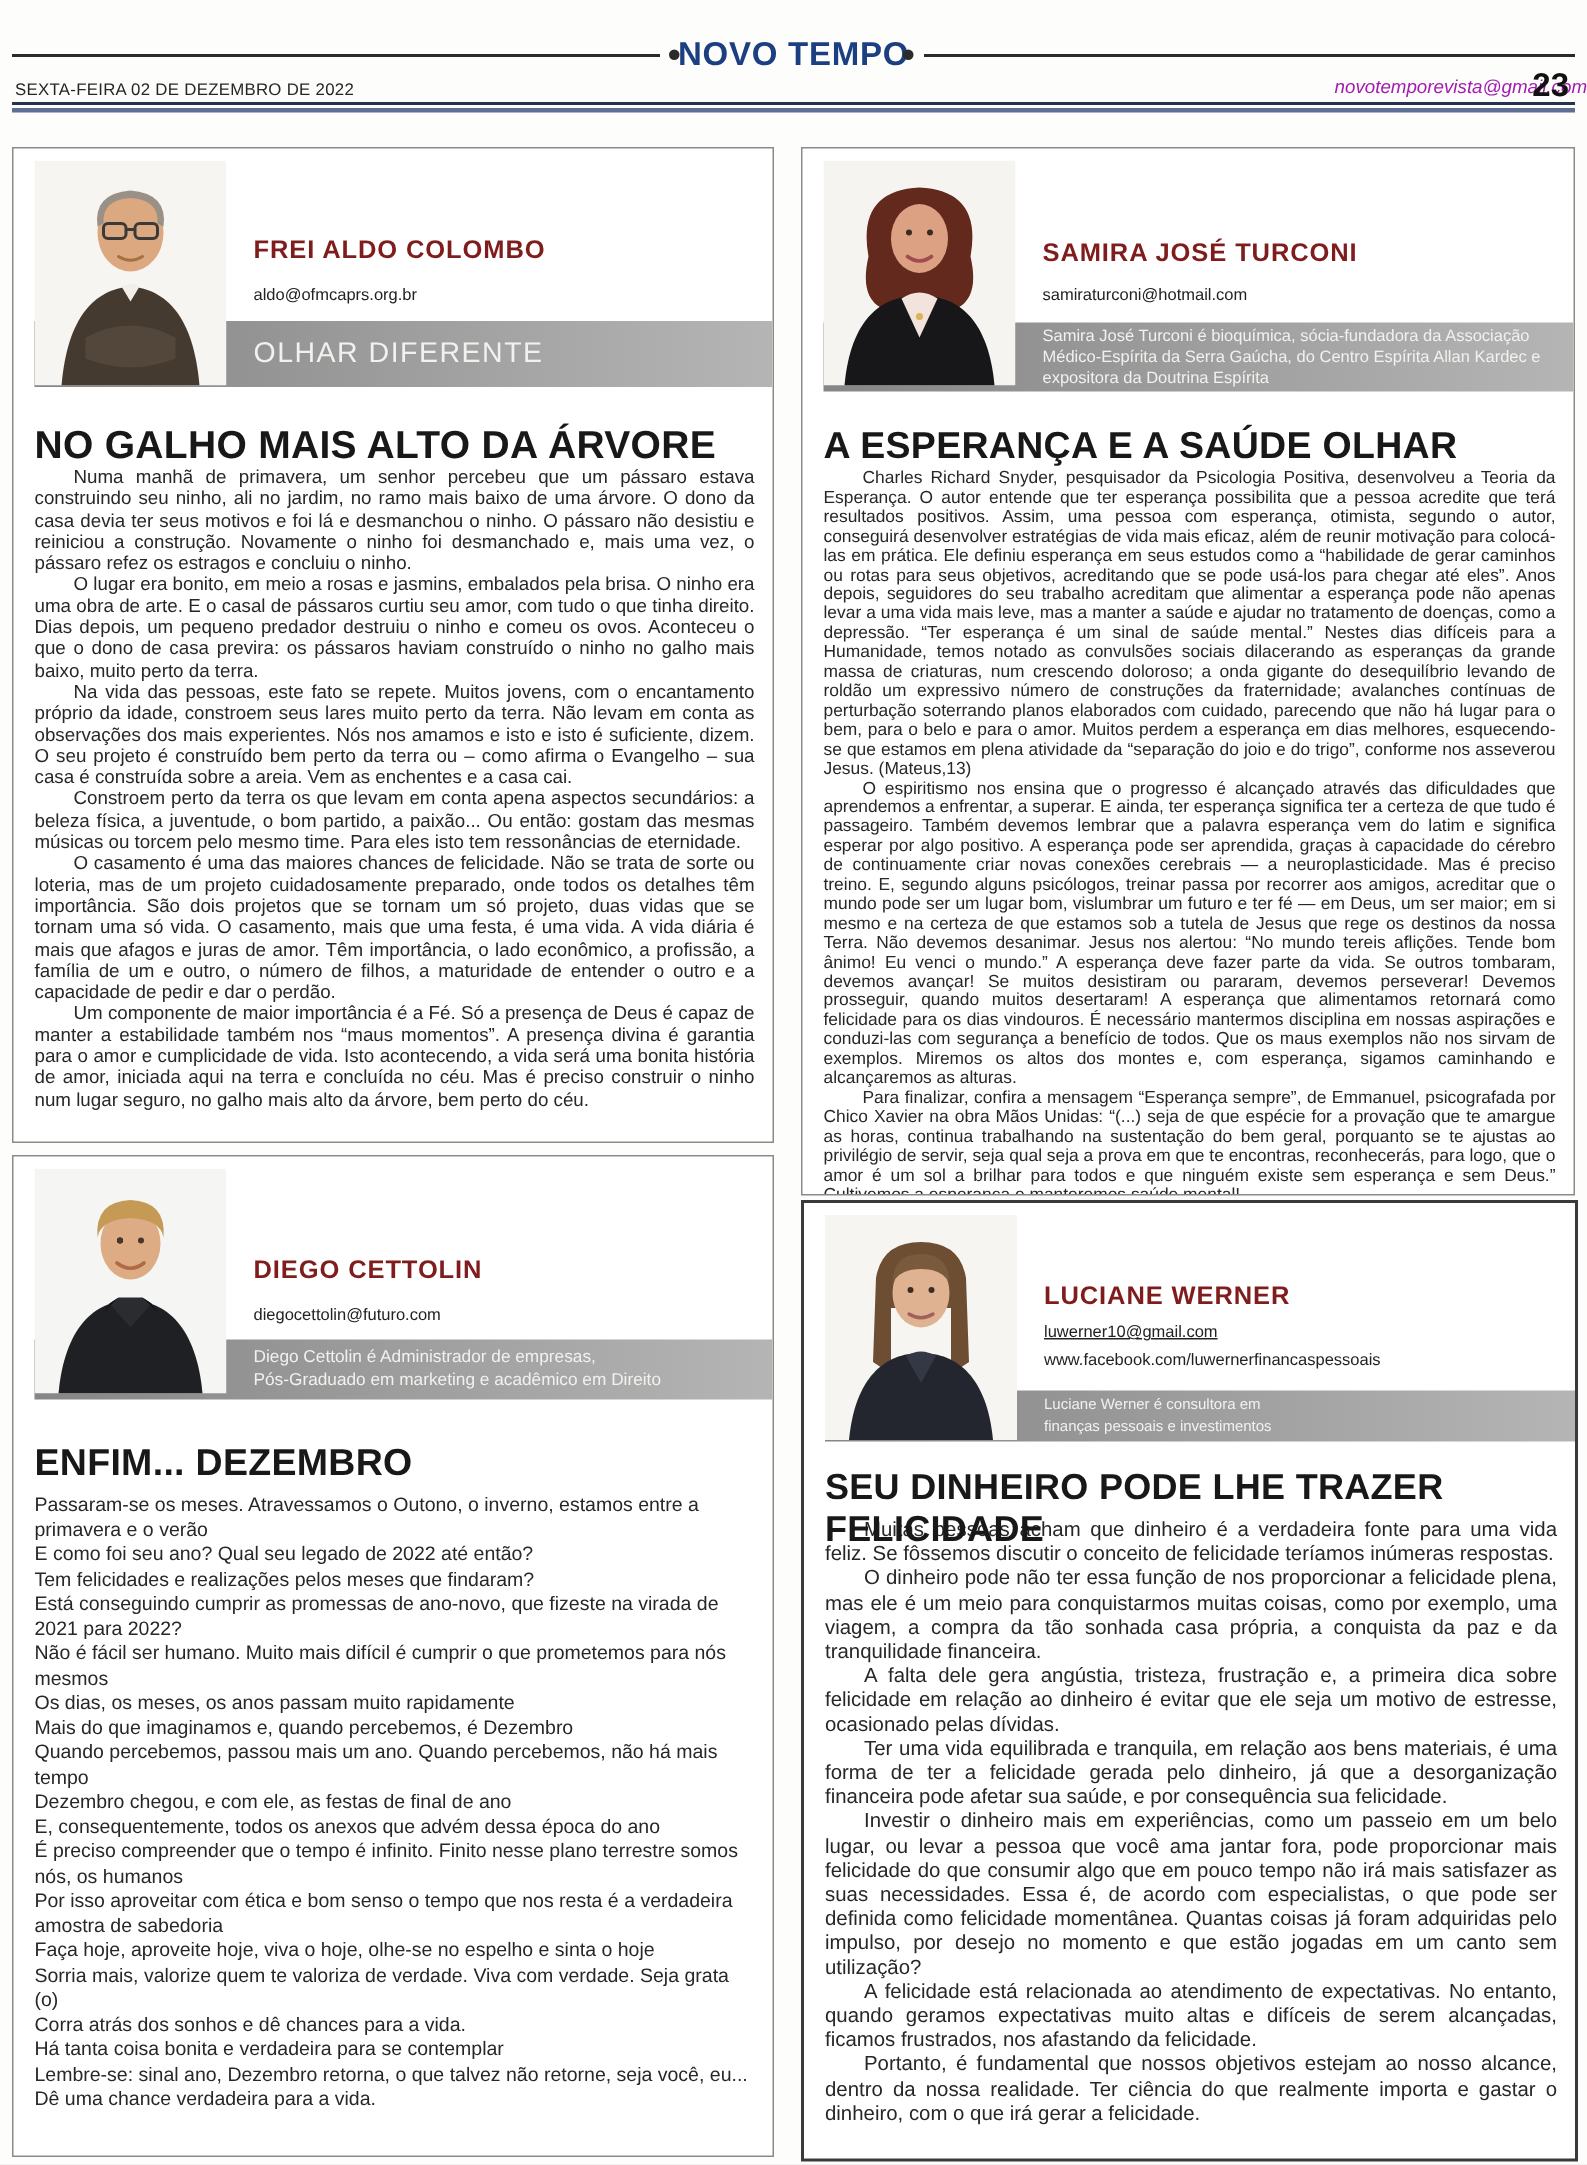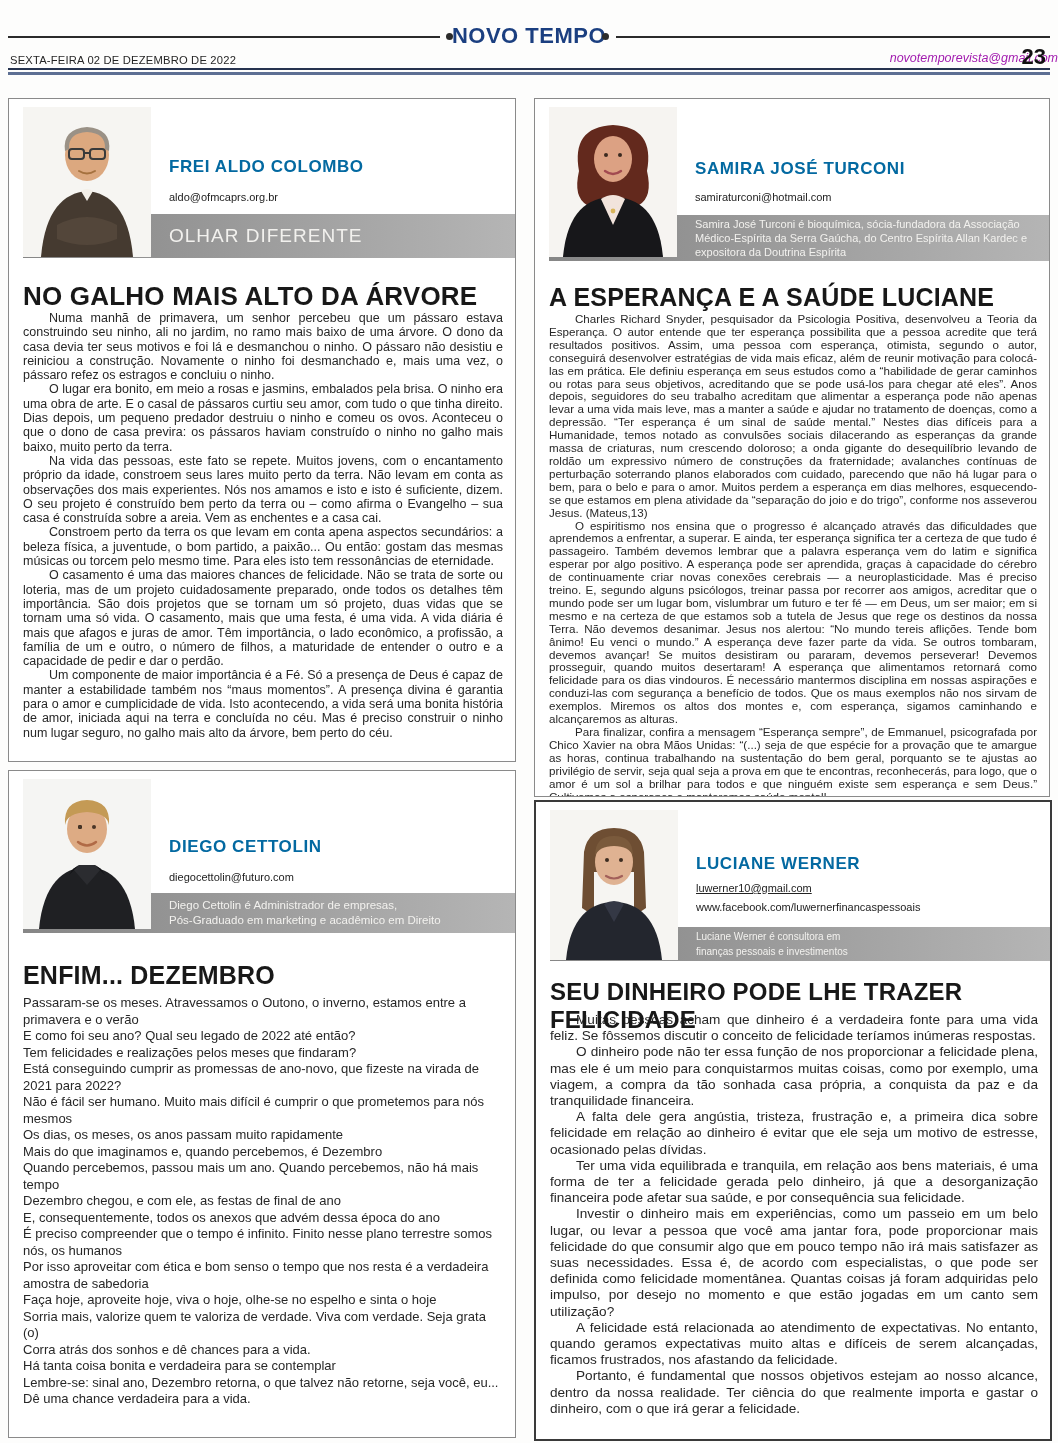--- a/index.html
+++ b/index.html
@@ -24,21 +24,21 @@
   .article{position:absolute;background:#fff;border:1px solid #8a8a8a;overflow:hidden;}
   #a1{left:8px;top:98px;width:506px;height:662px;}
   #a2{left:534px;top:98px;width:514px;height:697px;}
   #a3{left:8px;top:770px;width:506px;height:666px;}
   #a4{left:534px;top:800px;width:514px;height:637px;border:2px solid #3a3a3a;}
 
   .photo{position:absolute;left:14px;top:8px;width:128px;height:150px;z-index:3;}
   .photo svg{display:block;width:100%;height:100%;}
 
   .author{position:absolute;left:160px;margin:0;font-size:17px;font-weight:bold;
-          letter-spacing:.6px;color:#0369a1;z-index:2;}
+          letter-spacing:.6px;color:#7f1d1d;z-index:2;}
   .contact{position:absolute;left:160px;font-size:11px;color:#222;z-index:2;}
 
   .bar{position:absolute;left:14px;right:0;z-index:1;
        background:linear-gradient(to right,#868686,#b5b5b5);}
   .bar-text{margin-left:146px;color:#f2f1ee;white-space:pre-line;}
   #a1 .bar{top:115px;height:44px;}
   #a1 .bar-text{font-size:19px;line-height:44px;letter-spacing:1px;}
   #a2 .bar{top:116px;height:46px;}
   #a2 .bar-text{font-size:11px;line-height:13.8px;padding-top:3px;}
   #a3 .bar{top:122px;height:40px;}
@@ -128,21 +128,21 @@
         <circle cx="64" cy="104" r="2.4" fill="#d9b45a"></circle>
       </svg>
     </div>
     <div class="bar">
       <div class="bar-text">Samira José Turconi é bioquímica, sócia-fundadora da Associação
 Médico-Espírita da Serra Gaúcha, do Centro Espírita Allan Kardec e
 expositora da Doutrina Espírita</div>
     </div>
     <h3 class="author">SAMIRA JOSÉ TURCONI</h3>
     <div class="contact">samiraturconi@hotmail.com</div>
-    <h2 class="headline">A ESPERANÇA E A SAÚDE LUCIANE</h2>
+    <h2 class="headline">A ESPERANÇA E A SAÚDE OLHAR</h2>
     <div class="body">
         <p>Charles Richard Snyder, pesquisador da Psicologia Positiva, desenvolveu a Teoria da Esperança. O autor entende que ter esperança possibilita que a pessoa acredite que terá resultados positivos. Assim, uma pessoa com esperança, otimista, segundo o autor, conseguirá desenvolver estratégias de vida mais eficaz, além de reunir motivação para colocá-las em prática. Ele definiu esperança em seus estudos como a “habilidade de gerar caminhos ou rotas para seus objetivos, acreditando que se pode usá-los para chegar até eles”. Anos depois, seguidores do seu trabalho acreditam que alimentar a esperança pode não apenas levar a uma vida mais leve, mas a manter a saúde e ajudar no tratamento de doenças, como a depressão. “Ter esperança é um sinal de saúde mental.” Nestes dias difíceis para a Humanidade, temos notado as convulsões sociais dilacerando as esperanças da grande massa de criaturas, num crescendo doloroso; a onda gigante do desequilíbrio levando de roldão um expressivo número de construções da fraternidade; avalanches contínuas de perturbação soterrando planos elaborados com cuidado, parecendo que não há lugar para o bem, para o belo e para o amor. Muitos perdem a esperança em dias melhores, esquecendo-se que estamos em plena atividade da “separação do joio e do trigo”, conforme nos asseverou Jesus. (Mateus,13)</p>
         <p>O espiritismo nos ensina que o progresso é alcançado através das dificuldades que aprendemos a enfrentar, a superar. E ainda, ter esperança significa ter a certeza de que tudo é passageiro. Também devemos lembrar que a palavra esperança vem do latim e significa esperar por algo positivo. A esperança pode ser aprendida, graças à capacidade do cérebro de continuamente criar novas conexões cerebrais — a neuroplasticidade. Mas é preciso treino. E, segundo alguns psicólogos, treinar passa por recorrer aos amigos, acreditar que o mundo pode ser um lugar bom, vislumbrar um futuro e ter fé — em Deus, um ser maior; em si mesmo e na certeza de que estamos sob a tutela de Jesus que rege os destinos da nossa Terra. Não devemos desanimar. Jesus nos alertou: “No mundo tereis aflições. Tende bom ânimo! Eu venci o mundo.” A esperança deve fazer parte da vida. Se outros tombaram, devemos avançar! Se muitos desistiram ou pararam, devemos perseverar! Devemos prosseguir, quando muitos desertaram! A esperança que alimentamos retornará como felicidade para os dias vindouros. É necessário mantermos disciplina em nossas aspirações e conduzi-las com segurança a benefício de todos. Que os maus exemplos não nos sirvam de exemplos. Miremos os altos dos montes e, com esperança, sigamos caminhando e alcançaremos as alturas.</p>
         <p>Para finalizar, confira a mensagem “Esperança sempre”, de Emmanuel, psicografada por Chico Xavier na obra Mãos Unidas: “(...) seja de que espécie for a provação que te amargue as horas, continua trabalhando na sustentação do bem geral, porquanto se te ajustas ao privilégio de servir, seja qual seja a prova em que te encontras, reconhecerás, para logo, que o amor é um sol a brilhar para todos e que ninguém existe sem esperança e sem Deus.” Cultivemos a esperança e manteremos saúde mental!</p>
       </div>
   </section>
 
   <section class="article" id="a3">
     <div class="photo">
       <svg viewBox="0 0 128 150">

